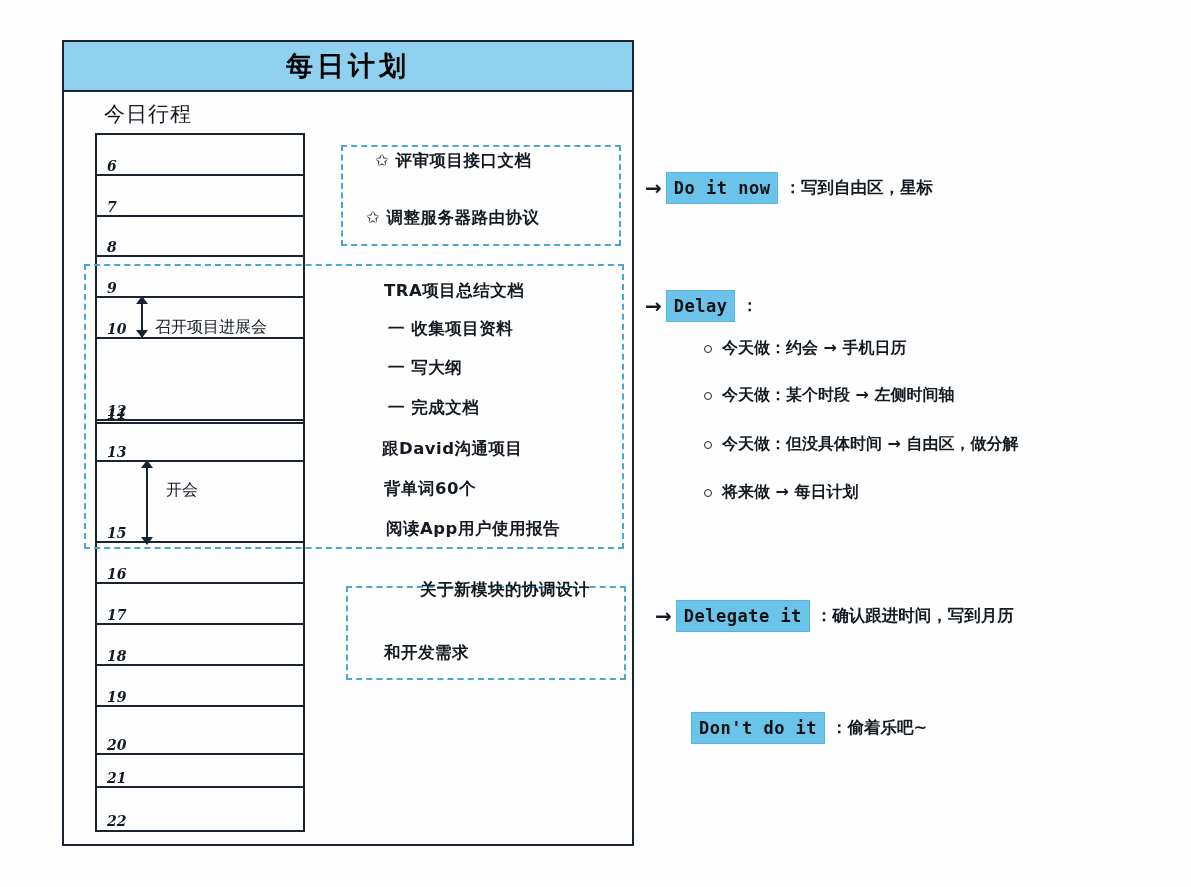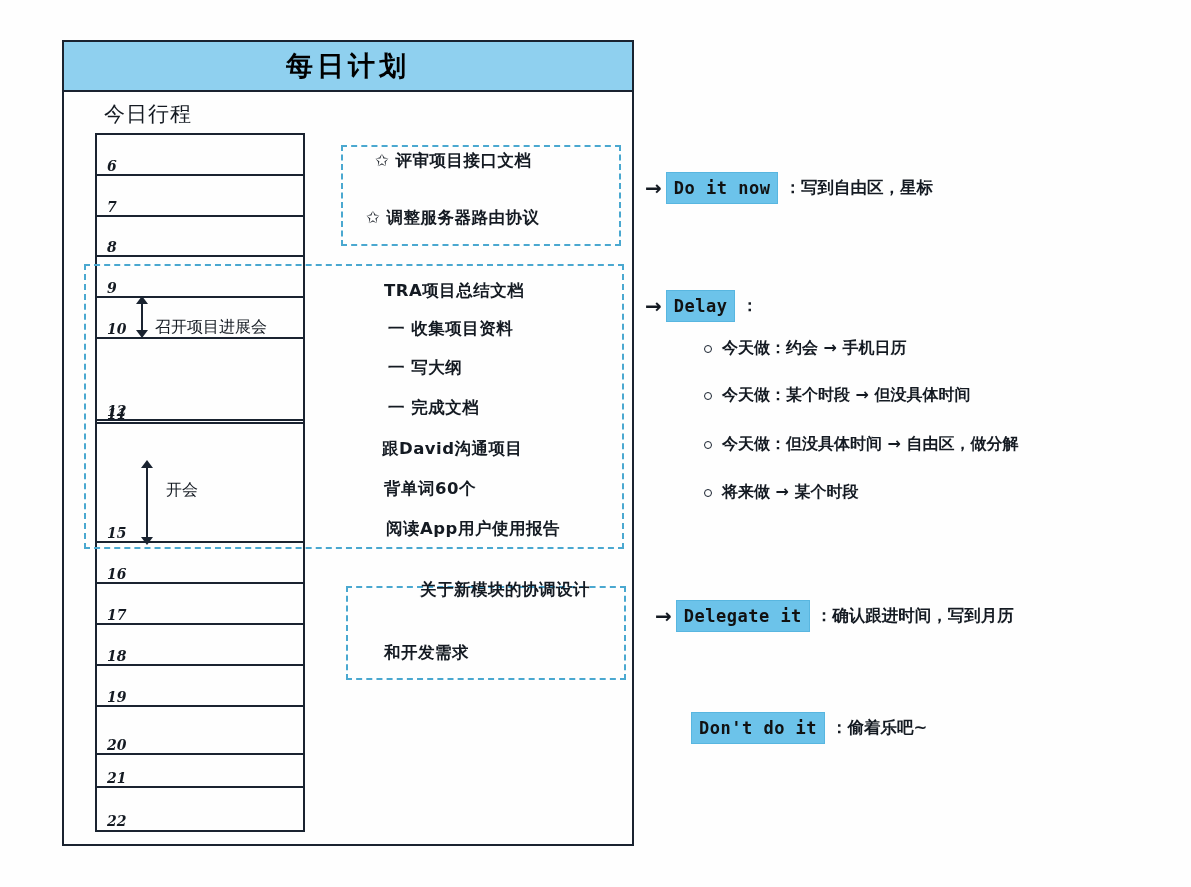--- a/index.html
+++ b/index.html
@@ -85,20 +85,23 @@
     </div>
     <div class="slot" style="top: 163.294px; height: 40.8235px;">
       <span class="slot-num">10</span>
     </div>
     <div class="slot" style="top: 204.118px; height: 40.8235px; margin-top: 44px;">
       <span class="slot-num">11</span>
     </div>
     <div class="slot" style="top: 244.941px; height: 40.8235px;">
       <span class="slot-num">12</span>
     </div>
+    <div class="slot" style="top: 285.765px; height: 40.8235px;">
+      <span class="slot-num">13</span>
+    </div>
     <div class="slot" style="top: 367.412px; height: 40.8235px;">
       <span class="slot-num">15</span>
     </div>
     <div class="slot" style="top: 408.235px; height: 40.8235px;">
       <span class="slot-num">16</span>
     </div>
     <div class="slot" style="top: 449.059px; height: 40.8235px;">
       <span class="slot-num">17</span>
     </div>
     <div class="slot" style="top: 489.882px; height: 40.8235px;">
@@ -160,23 +163,23 @@
   <span class="badge">Do it now</span>
   <span class="cat-desc">：写到自由区，星标</span>
 </div>
 
 <div class="cat-row" style="left:645px; top:290px;">
   <span class="h-arrow">→</span>
   <span class="badge">Delay</span>
   <span class="cat-desc">：</span>
 </div>
 <div class="bullet" style="left:704px; top:338px;"><span class="dot"></span><span>今天做：约会 → 手机日历</span></div>
-<div class="bullet" style="left:704px; top:385px;"><span class="dot"></span><span>今天做：某个时段 → 但没具体时间</span></div>
+<div class="bullet" style="left:704px; top:385px;"><span class="dot"></span><span>今天做：某个时段 → 左侧时间轴</span></div>
 <div class="bullet" style="left:704px; top:434px;"><span class="dot"></span><span>今天做：但没具体时间 → 自由区，做分解</span></div>
-<div class="bullet" style="left:704px; top:482px;"><span class="dot"></span><span>将来做 → 某个时段</span></div>
+<div class="bullet" style="left:704px; top:482px;"><span class="dot"></span><span>将来做 → 每日计划</span></div>
 
 <div class="cat-row" style="left:655px; top:600px;">
   <span class="h-arrow">→</span>
   <span class="badge">Delegate it</span>
   <span class="cat-desc">：确认跟进时间，写到月历</span>
 </div>
 
 <div class="cat-row" style="left:691px; top:712px;">
   <span class="badge">Don't do it</span>
   <span class="cat-desc">：偷着乐吧~</span>

